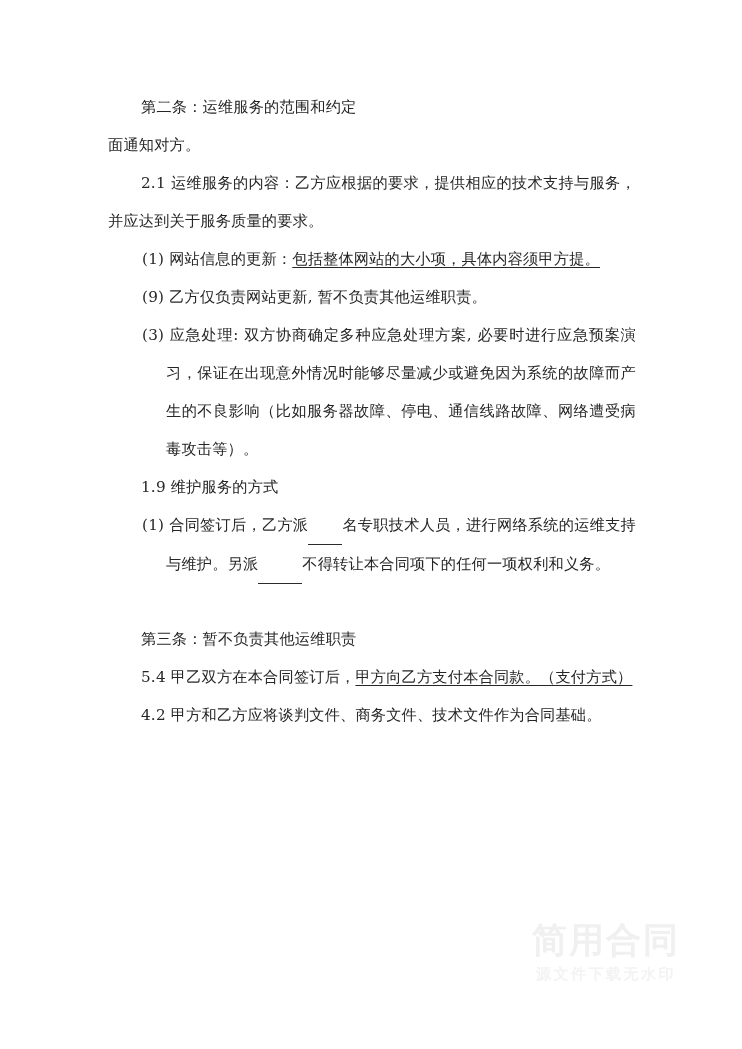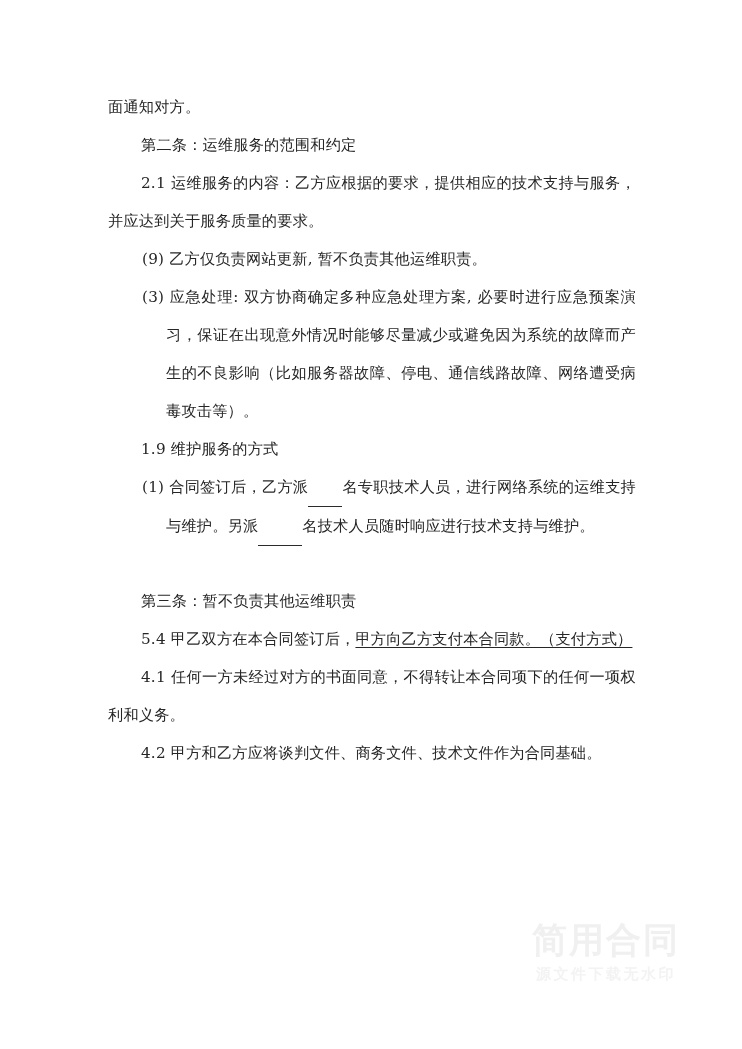--- a/index.html
+++ b/index.html
@@ -80,44 +80,44 @@
     line-height: 24px;
   }
 </style>
 </head>
 <body>
 
 <div class="page">
 
   <div class="doc-body">
 
+    <p class="para indent">第二条：运维服务的范围和约定</p>
+
     <p class="para noindent">面通知对方。</p>
-
-    <p class="para indent">第二条：运维服务的范围和约定</p>
 
     <p class="para indent">2.1 运维服务的内容：乙方应根据的要求，提供相应的技术支持与服务，并应达到关于服务质量的要求。</p>
 
+    <p class="para hang"><span>(1) 网站信息的更新：</span><span class="u">包括整体网站的大小项，具体内容须甲方提。</span></p>
 
     <p class="para hang">(9) 乙方仅负责网站更新, 暂不负责其他运维职责。</p>
 
     <p class="para hang">(3) 应急处理: 双方协商确定多种应急处理方案, 必要时进行应急预案演习，保证在出现意外情况时能够尽量减少或避免因为系统的故障而产生的不良影响（比如服务器故障、停电、通信线路故障、网络遭受病毒攻击等）。</p>
 
     <p class="para indent">1.9 维护服务的方式</p>
 
-    <p class="para hang"><span>(1) 合同签订后，乙方派</span><span class="blank blank-sm">&nbsp;</span><span>名专职技术人员，进行网络系统的运维支持与维护。另派</span><span class="blank blank-md">&nbsp;</span><span>名技术人员随时响应进行技术支持与维护。</span></p>
+    <p class="para hang"><span>(1) 合同签订后，乙方派</span><span class="blank blank-sm">&nbsp;</span><span>名专职技术人员，进行网络系统的运维支持与维护。另派</span><span class="blank blank-md">&nbsp;</span><span>不得转让本合同项下的任何一项权利和义务。</span></p>
 
     <div class="gap"></div>
 
     <p class="para indent">第三条：暂不负责其他运维职责</p>
 
 
     <p class="para indent"><span>5.4 甲乙双方在本合同签订后，</span><span class="u">甲方向乙方支付本合同款。（支付方式）</span></p>
 
 
-    <p class="para indent">4.1 任何一方未经过对方的书面同意，不得转让本合同项下的任何一项权利和义务。</p>
 
     <p class="para indent">4.2 甲方和乙方应将谈判文件、商务文件、技术文件作为合同基础。</p>
 
 
   </div>
 
   <div class="watermark">
     <div class="wm-title">简用合同</div>
     <div class="wm-sub">源文件下载无水印</div>
   </div>

